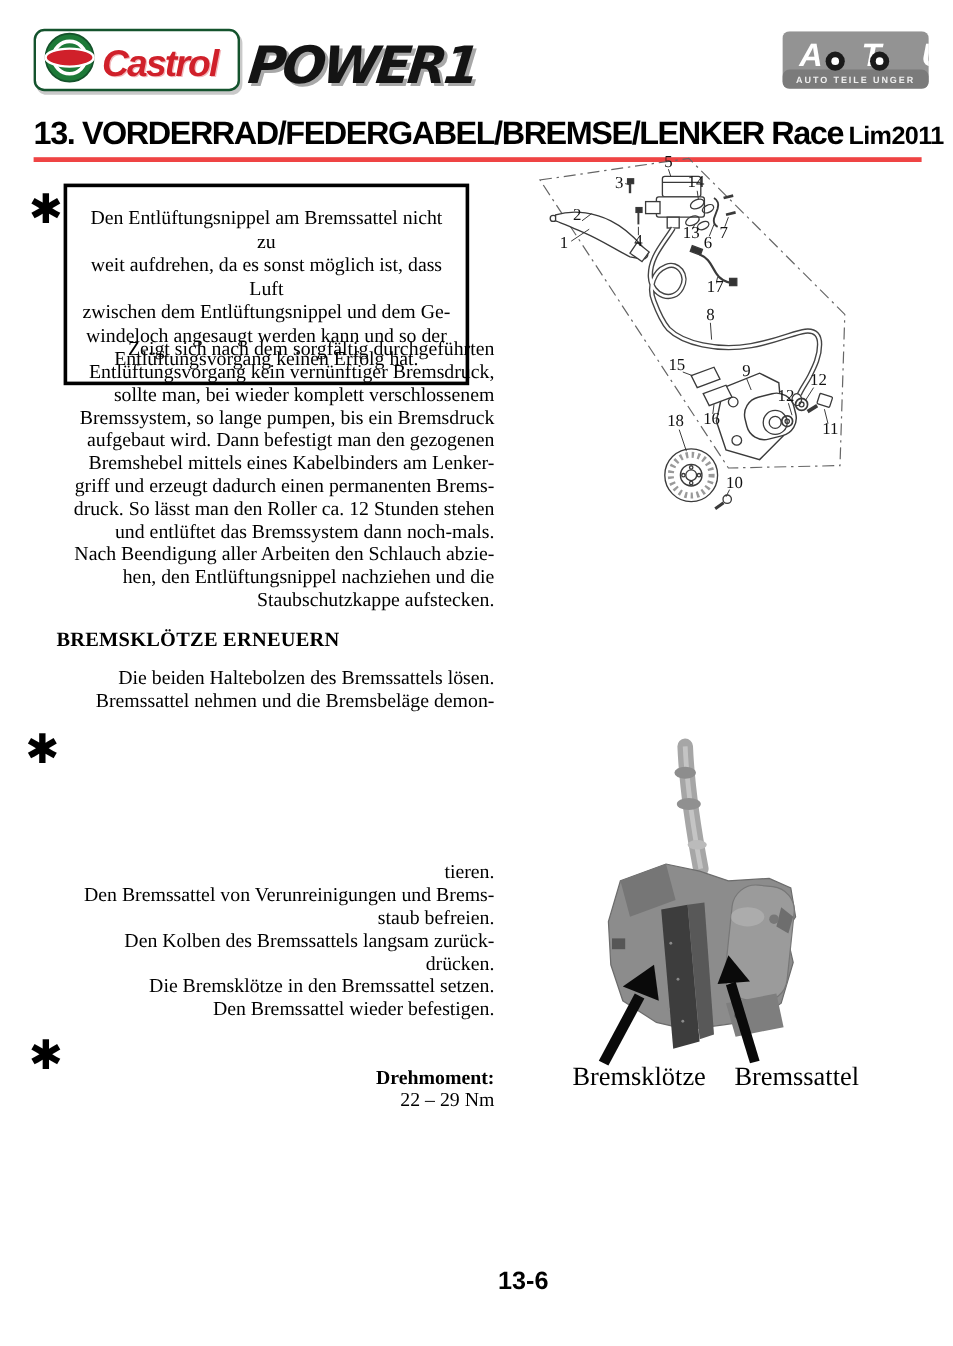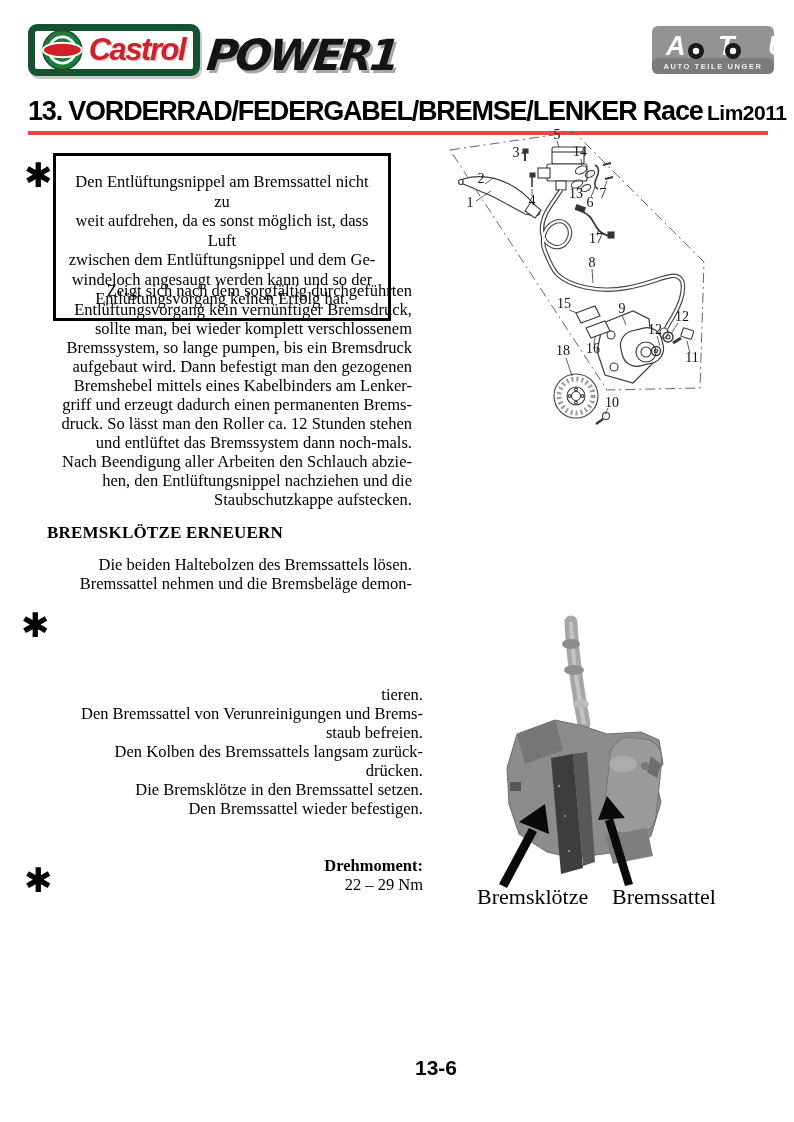--- a/index.html
+++ b/index.html
@@ -2,22 +2,22 @@
 <html><head>
 <meta charset="utf-8">
 <style>
   * { margin:0; padding:0; box-sizing:border-box; }
   html,body { background:#fff; }
   .page { position:relative; width:794px; height:1122px; background:#fff; overflow:hidden;
           font-family:"Liberation Serif", serif; color:#000; }
 
   
   .castrol-logo { position:absolute; left:28px; top:24px; width:172px; height:52px;
-      background:#fff; border:7px solid #14532d; border-radius:9px;
-      box-shadow:2px 3px 0 #c9c9c9; display:flex; align-items:center; padding:3px 8px 3px 5px; }
+      background:#fff; border:2px solid #14532d; border-radius:9px;
+      box-shadow:2px 3px 0 #c9c9c9; display:flex; align-items:flex-end; padding:3px 8px 3px 5px; }
   .castrol-word { font-family:"Liberation Sans", sans-serif; font-weight:bold; font-style:italic;
       font-size:31px; color:#d0202a; letter-spacing:-1.5px; margin-left:4px;
       text-shadow:1px 1px 0 #f2b9bd; }
   .power1 { position:absolute; left:207px; top:30px;
       font-family:"DejaVu Sans", sans-serif; font-weight:bold; font-style:italic;
       font-size:43px; letter-spacing:-3px; color:#141414; transform:skewX(-6deg);
       text-shadow:3px 3px 0 #a8a8a8; }
   .atu-logo { position:absolute; left:652px; top:26px; }
 
   .page-title { position:absolute; left:28px; top:96px; width:740px;
@@ -101,21 +101,21 @@
 Nach Beendigung aller Arbeiten den Schlauch abzie-
 hen, den Entlüftungsnippel nachziehen und die
 Staubschutzkappe aufstecken.</div>
 
   <div class="section-heading" style="top:523px;">BREMSKLÖTZE ERNEUERN</div>
   <div class="body-text" style="top:555px;">Die beiden Haltebolzen des Bremssattels lösen.
 Bremssattel nehmen und die Bremsbeläge demon-</div>
 
   <div class="asterisk" style="left:21px; top:608px;">✱</div>
 
-  <div class="body-text" style="top:666px;margin-left:11px;">
+  <div class="body-text" style="top:698px;">
     <div style="white-space:pre-line;">tieren.
 Den Bremssattel von Verunreinigungen und Brems-
 staub befreien.
 Den Kolben des Bremssattels langsam zurück-
 drücken.
 Die Bremsklötze in den Bremssattel setzen.
 Den Bremssattel wieder befestigen.</div>
     <div class="torque-line">
       <span class="lbl">Drehmoment:</span>
       <span class="val">22 – 29 Nm</span>

